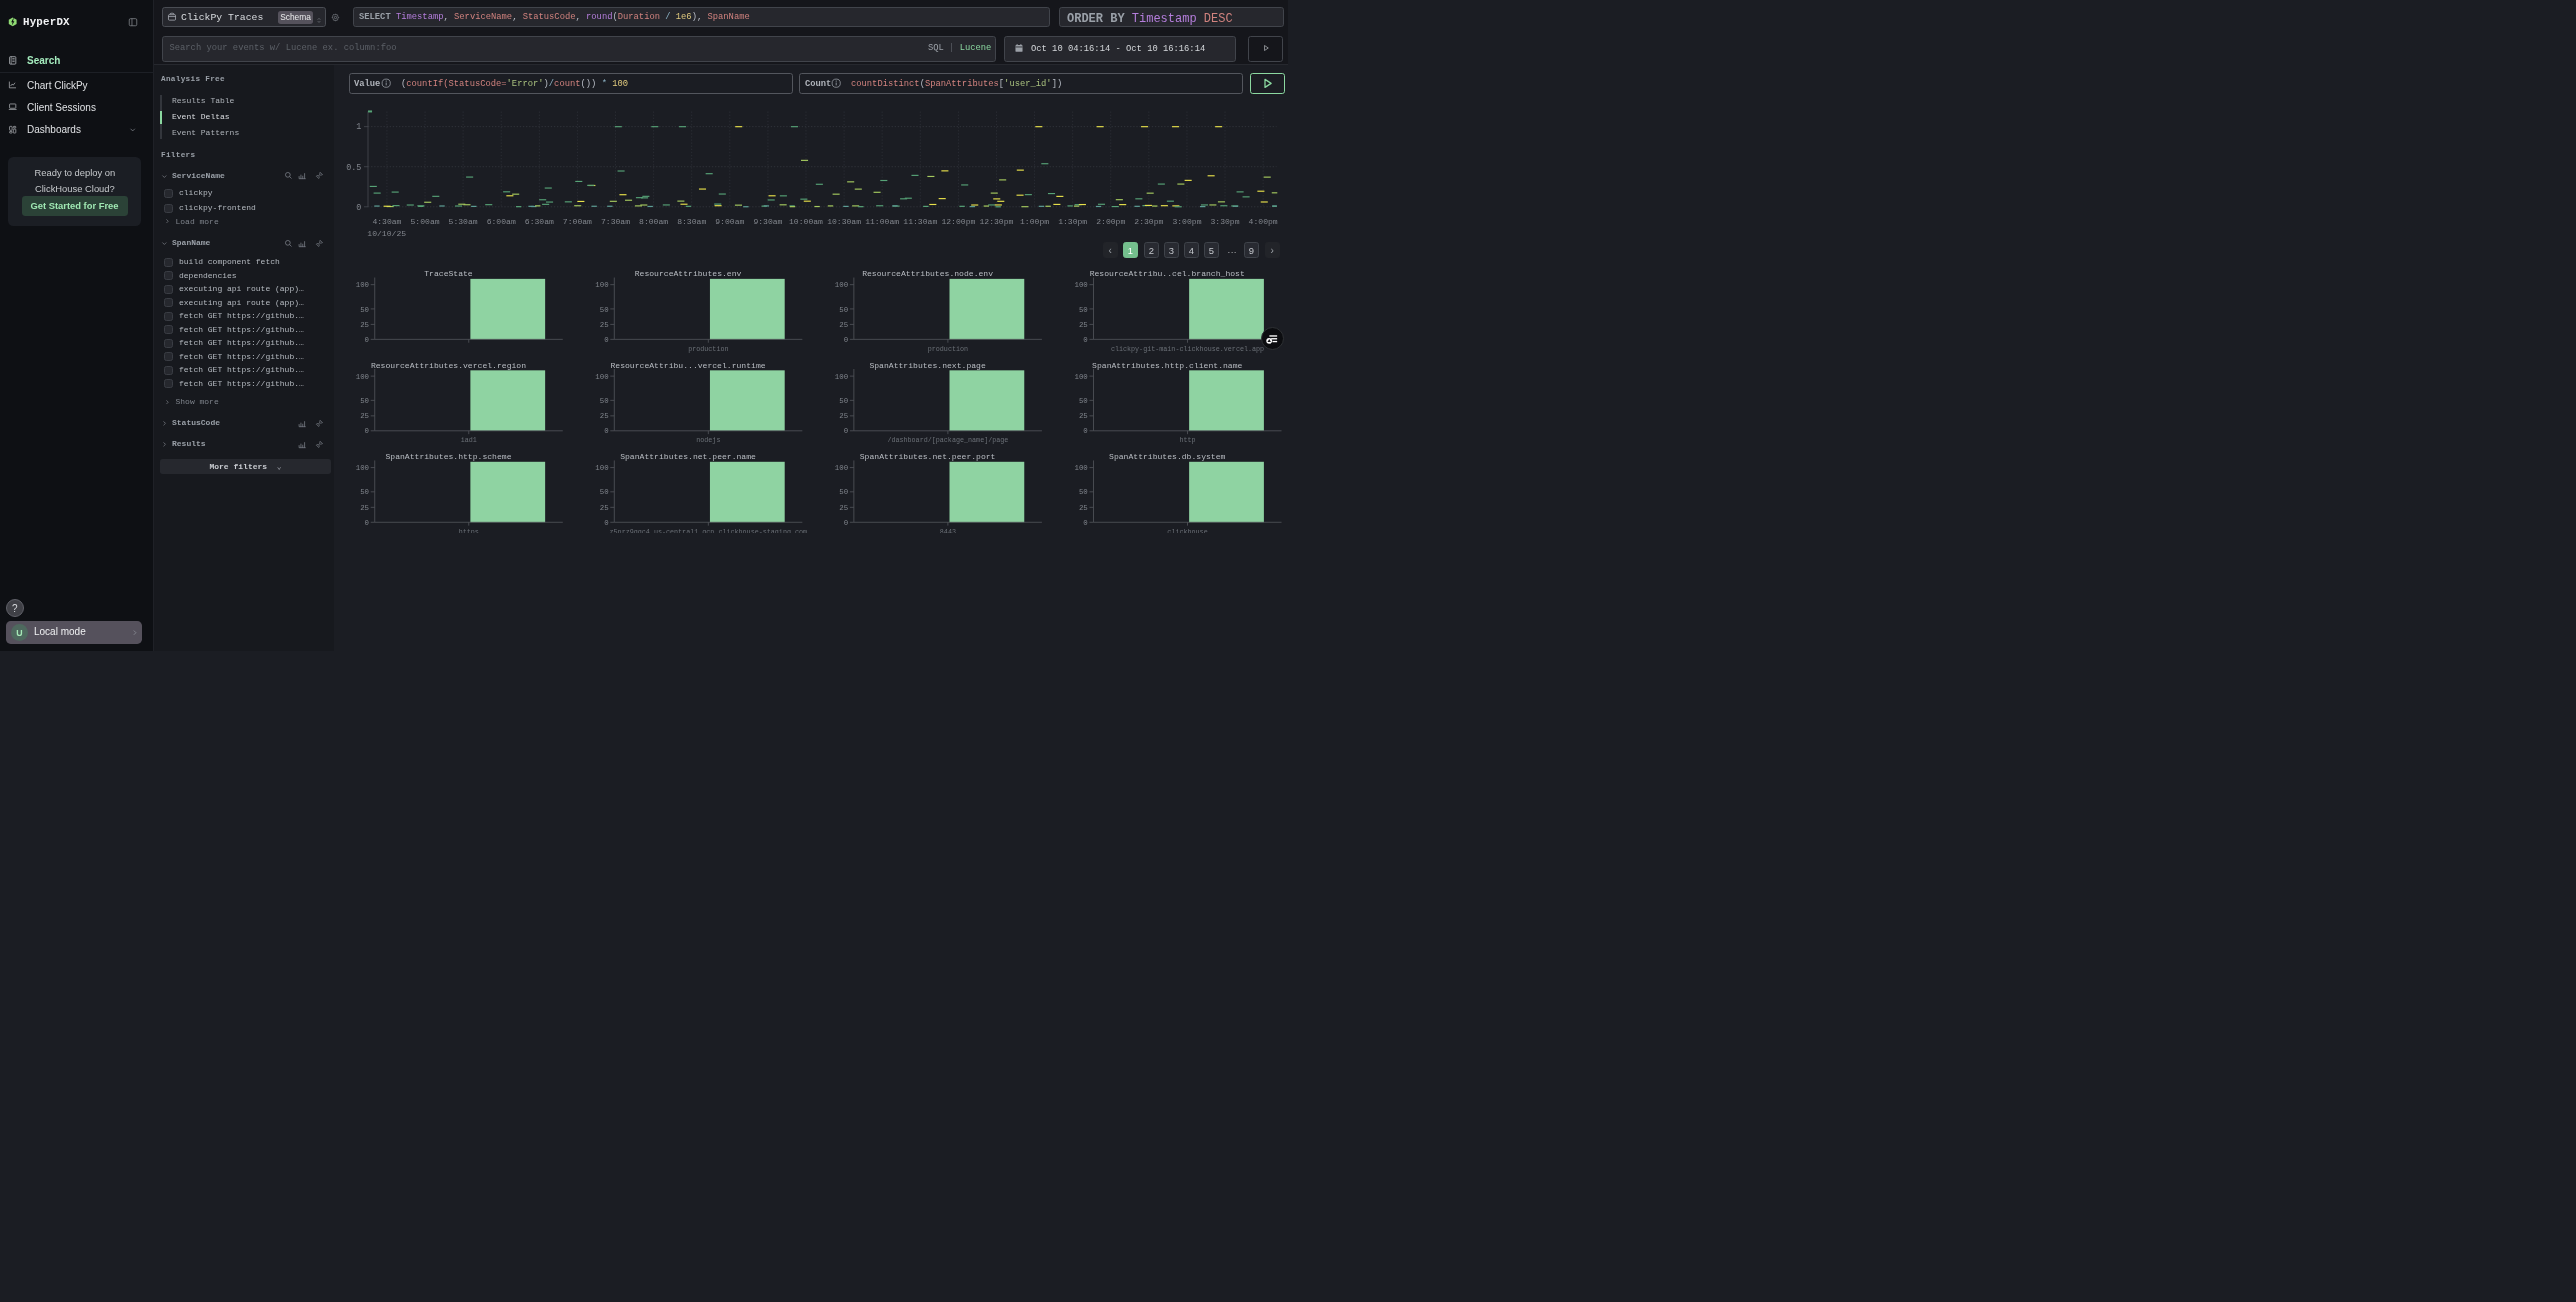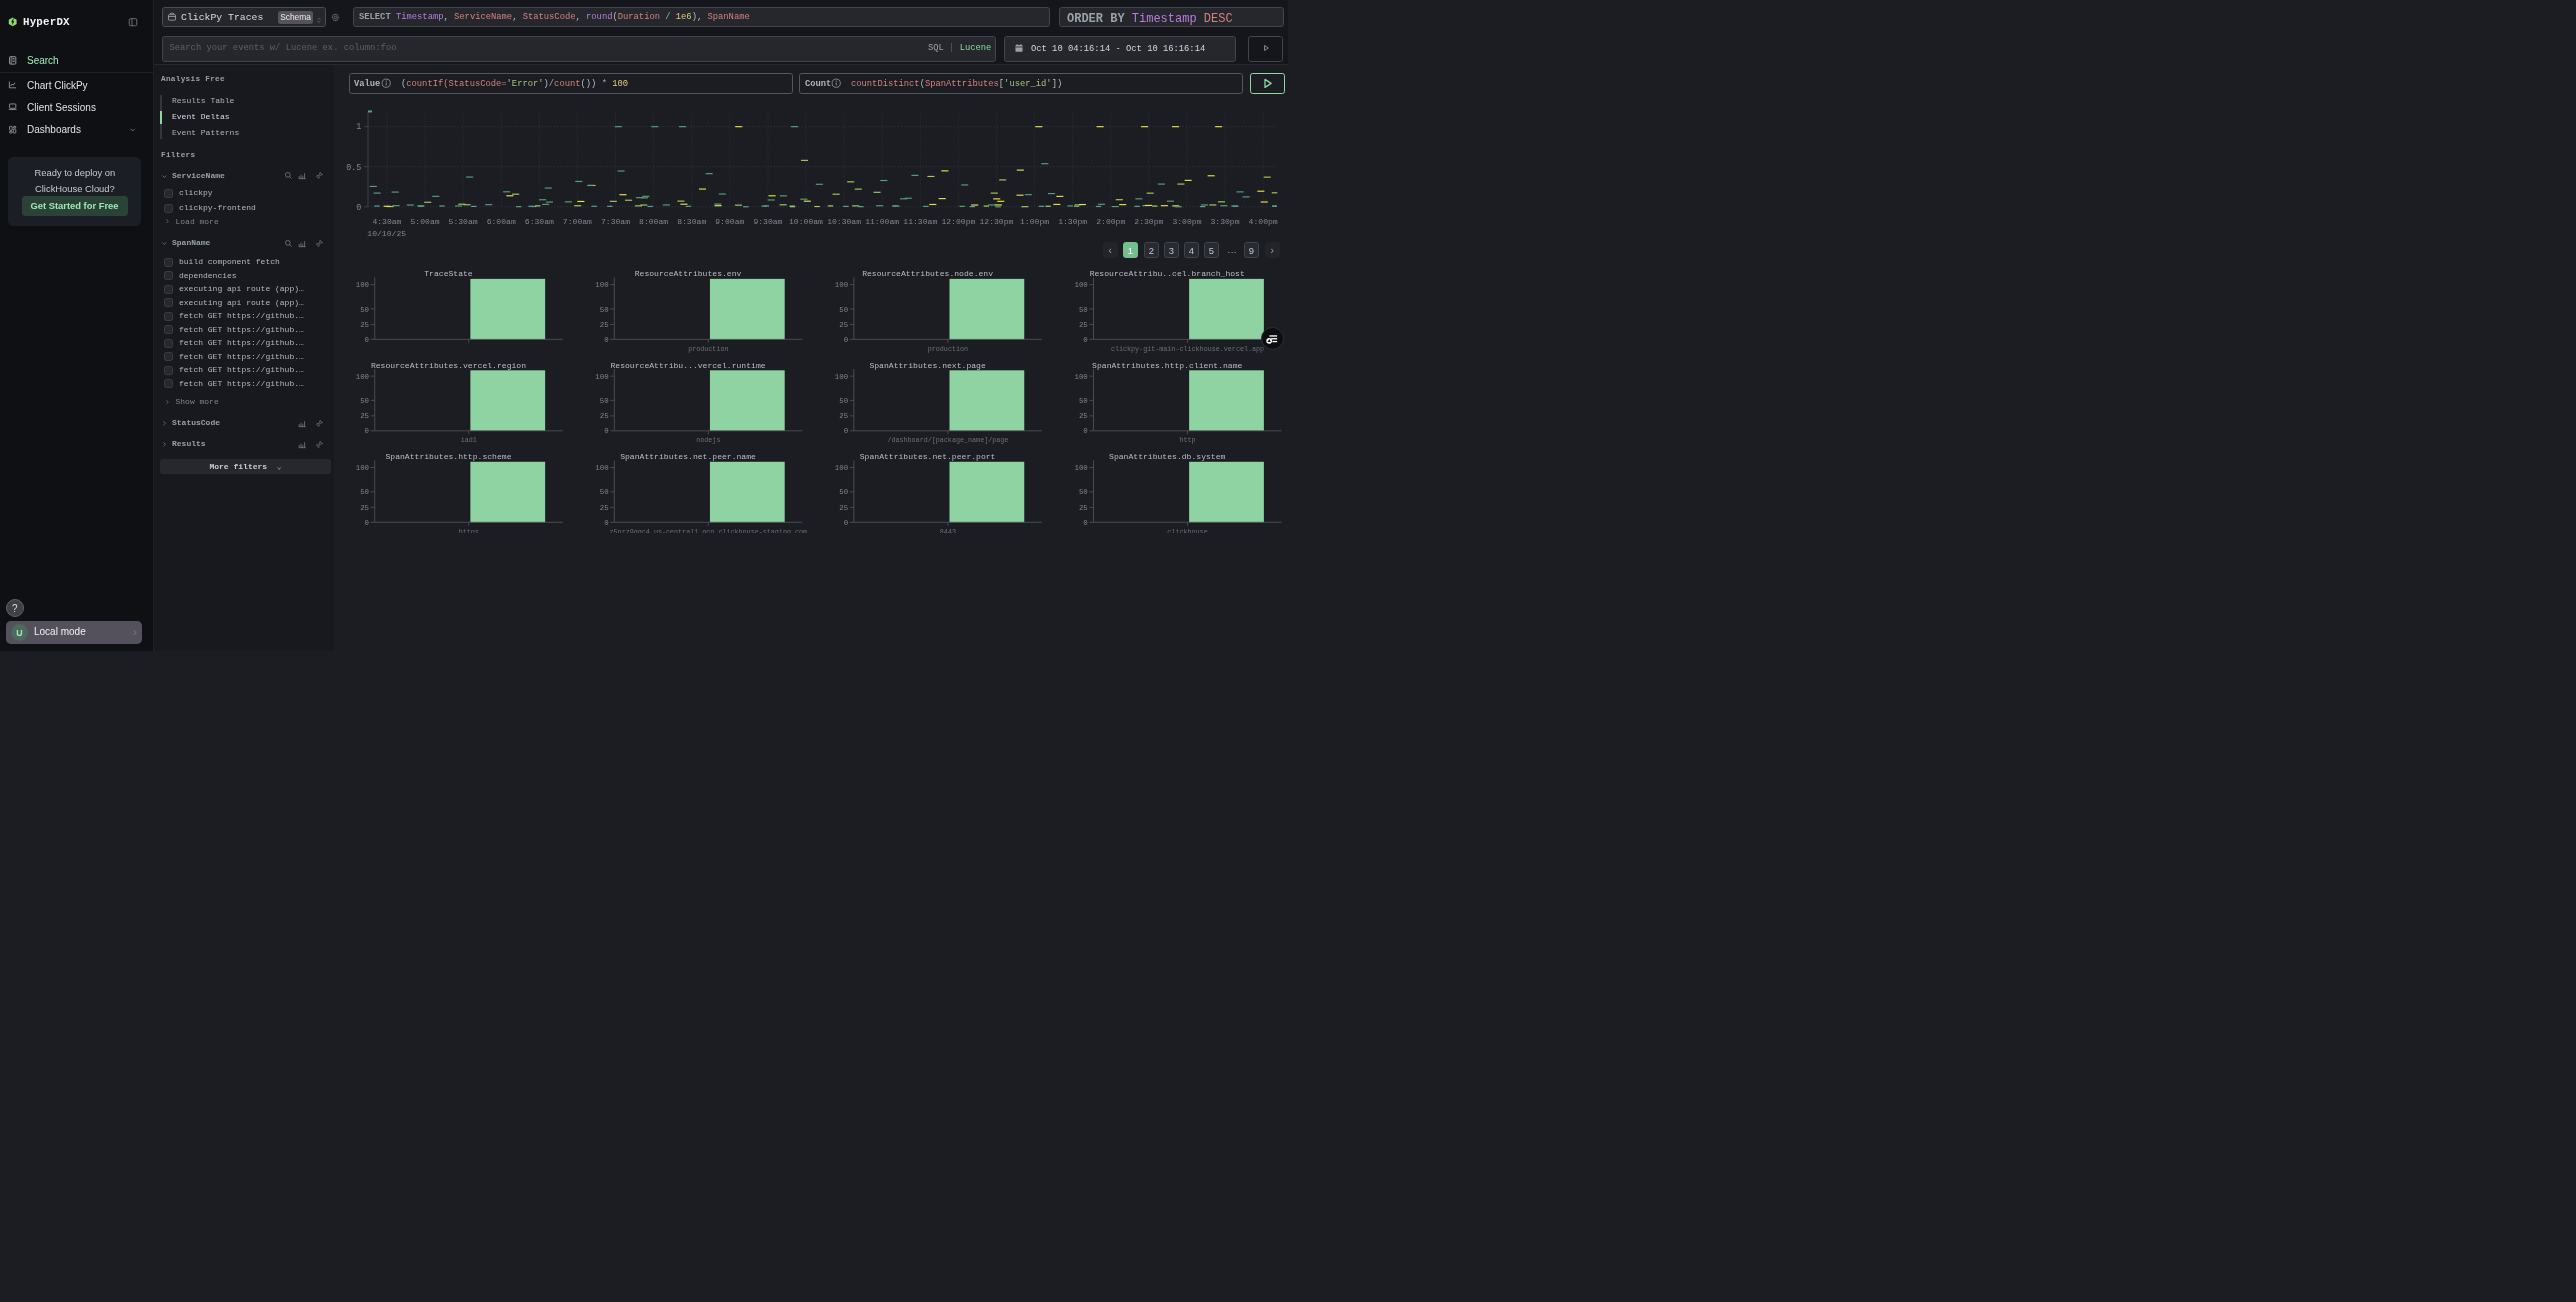--- a/index.html
+++ b/index.html
@@ -25,21 +25,21 @@
       <rect x="3" y="4" width="18" height="17" rx="3" stroke="#878b92" stroke-width="1.8"></rect>
       <line x1="9.5" y1="4" x2="9.5" y2="21" stroke="#878b92" stroke-width="1.8"></line>
     </svg>
     <svg class="abs" style="left:8.4px;top:55px" width="9.4" height="10.8" viewBox="0 0 24 24" fill="none">
       <rect x="4" y="2.5" width="16" height="19" rx="2" stroke="#c9ccd1" stroke-width="1.8"></rect>
       <line x1="8" y1="2.5" x2="8" y2="21.5" stroke="#c9ccd1" stroke-width="1.6"></line>
       <line x1="11" y1="7" x2="17" y2="7" stroke="#c9ccd1" stroke-width="1.6"></line>
       <line x1="11" y1="11" x2="17" y2="11" stroke="#c9ccd1" stroke-width="1.6"></line>
       <line x1="11" y1="15" x2="17" y2="15" stroke="#c9ccd1" stroke-width="1.6"></line>
     </svg>
-    <div class="abs sans" style="left:27px;top:55px;font-size:10px;font-weight:normal;color:#a4ebbd">Search</div>
+    <div class="abs sans" style="left:27px;top:55px;font-size:10px;font-weight:bold;color:#a4ebbd">Search</div>
     <div class="abs" style="left:0;top:72px;width:154px;border-top:0.7px solid #1d2026"></div>
     <svg class="abs" style="left:8.4px;top:80px" width="9.4" height="9.4" viewBox="0 0 24 24" fill="none">
       <path d="M3.5 4 v16 h17" stroke="#b9bcc1" stroke-width="1.8"></path>
       <path d="M6.5 15.5 l4-5 3 2.5 4.5-6" stroke="#b9bcc1" stroke-width="1.8"></path>
     </svg>
     <div class="abs navtext" style="left:27px;top:80px">Chart ClickPy</div>
     <svg class="abs" style="left:8.4px;top:102px" width="9.4" height="9.4" viewBox="0 0 24 24" fill="none">
       <rect x="4" y="5" width="16" height="11" rx="1.5" stroke="#b9bcc1" stroke-width="1.8"></rect>
       <path d="M2 19 h20" stroke="#b9bcc1" stroke-width="1.8"></path>
     </svg>

